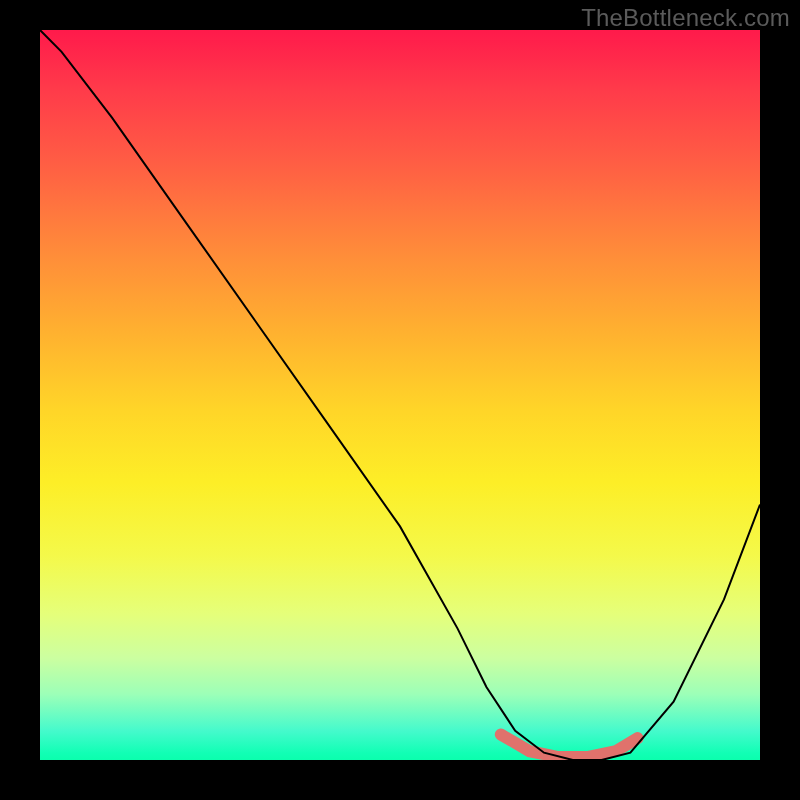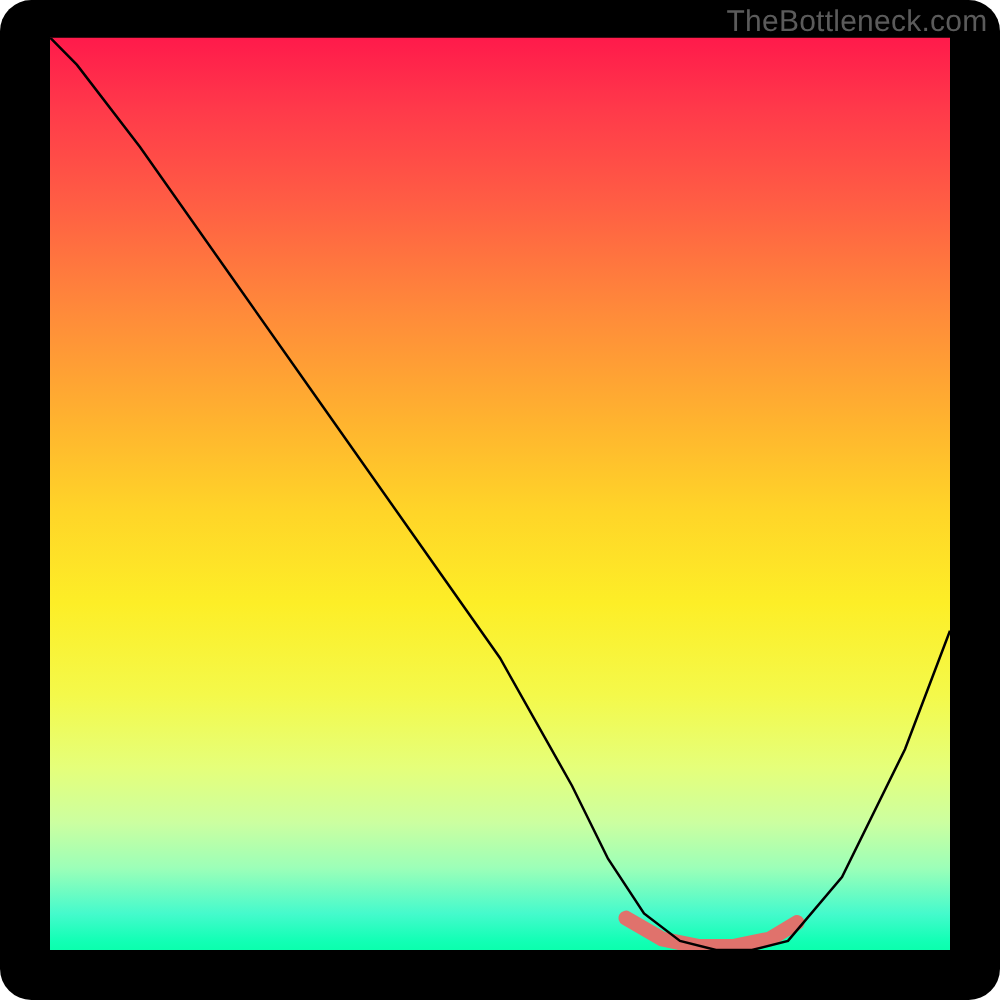--- a/index.html
+++ b/index.html
@@ -6,21 +6,20 @@
     margin: 0;
     padding: 0;
     background: #fff;
     font-family: Arial, Helvetica, sans-serif;
   }
   .chart-outer {
     width: 800px;
     height: 800px;
     position: relative;
     background: #000;
-    border-radius: 25px;
   }
   .watermark {
     position: absolute;
     top: 4px;
     right: 10px;
     color: #5b5b5b;
     font-size: 24px;
     font-weight: 500;
     z-index: 5;
     letter-spacing: 0.2px;

